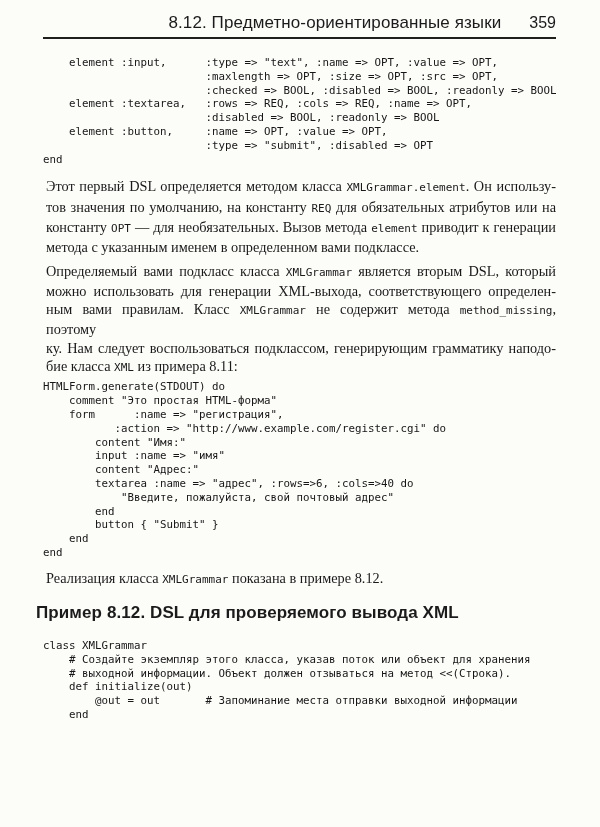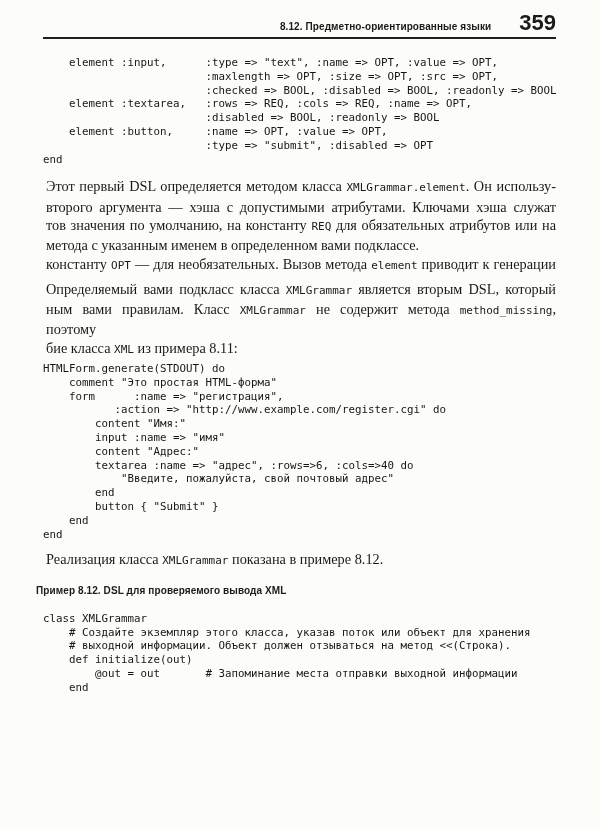--- a/index.html
+++ b/index.html
@@ -16,25 +16,25 @@
   }
   
   .hdr{
     display:flex;justify-content:flex-end;align-items:baseline;gap:28px;
     padding:13px 0 4px 0;
     margin-left:-3px;
     border-bottom:2.5px solid #1f1f1d;
   }
   .hdr-title{
     font-family:"Liberation Sans",sans-serif;
-    font-weight:bold;font-size:10px;letter-spacing:.1px;
+    font-weight:normal;font-size:17px;letter-spacing:.1px;
   }
   .hdr-page{
     font-family:"Liberation Sans",sans-serif;
-    font-weight:bold;font-size:22px;line-height:20px;
+    font-weight:normal;font-size:16px;line-height:20px;
   }
   
   .code-block{
     font-family:"DejaVu Sans Mono",monospace;
     font-size:10.8px;line-height:13.8px;
     color:#161616;
     margin:0 0 0 -3px;
     white-space:pre;
   }
   .code-line{white-space:pre;}
@@ -47,43 +47,44 @@
   [data-name="code-block-grammar-definition"]{margin-top:17px;}
   [data-name="paragraph-dsl-element"]{margin-top:11px;}
   [data-name="paragraph-subclass"]{margin-top:5px;}
   [data-name="code-block-htmlform"]{margin-top:3px;}
   [data-name="paragraph-implementation"]{margin-top:9px;}
   [data-name="example-caption"]{margin-top:14px;margin-left:-10px;}
   [data-name="code-block-xmlgrammar-class"]{margin-top:16px;}
   
   .caption{
     font-family:"Liberation Sans",sans-serif;
-    font-size:10px;font-weight:bold;letter-spacing:.1px;
+    font-size:17px;font-weight:bold;letter-spacing:.1px;
   }
 </style>
 </head>
 <body>
 
 <div class="page" data-name="book-page">
   <div class="hdr" data-name="page-header">
     <span class="hdr-title" data-name="section-title">8.12. Предметно-ориентированные языки</span>
     <span class="hdr-page" data-name="page-number">359</span>
   </div>
   <div data-name="page-body">
       <pre class="code-block" data-name="code-block-grammar-definition"><div class="code-line" data-name="code-line">    element :input,      :type =&gt; "text", :name =&gt; OPT, :value =&gt; OPT,</div><div class="code-line" data-name="code-line">                         :maxlength =&gt; OPT, :size =&gt; OPT, :src =&gt; OPT,</div><div class="code-line" data-name="code-line">                         :checked =&gt; BOOL, :disabled =&gt; BOOL, :readonly =&gt; BOOL</div><div class="code-line" data-name="code-line">    element :textarea,   :rows =&gt; REQ, :cols =&gt; REQ, :name =&gt; OPT,</div><div class="code-line" data-name="code-line">                         :disabled =&gt; BOOL, :readonly =&gt; BOOL</div><div class="code-line" data-name="code-line">    element :button,     :name =&gt; OPT, :value =&gt; OPT,</div><div class="code-line" data-name="code-line">                         :type =&gt; "submit", :disabled =&gt; OPT</div><div class="code-line" data-name="code-line">end</div></pre>
       <div class="para" data-name="paragraph-dsl-element">
         <div class="pline" data-name="text-line"><span class="tx" data-name="text-run">Этот первый DSL определяется методом класса </span><span class="ci" data-name="inline-code">XMLGrammar.element</span><span class="tx" data-name="text-run">. Он использу-</span></div>
-        <div class="pline" data-name="text-line"><span class="tx" data-name="text-run">второго аргумента — хэша с допустимыми атрибутами. Ключами хэша служат</span></div>
         <div class="pline" data-name="text-line"><span class="tx" data-name="text-run">тов значения по умолчанию, на константу </span><span class="ci" data-name="inline-code">REQ</span><span class="tx" data-name="text-run"> для обязательных атрибутов или на</span></div>
+        <div class="pline" data-name="text-line"><span class="tx" data-name="text-run">константу </span><span class="ci" data-name="inline-code">OPT</span><span class="tx" data-name="text-run"> — для необязательных. Вызов метода </span><span class="ci" data-name="inline-code">element</span><span class="tx" data-name="text-run"> приводит к генерации</span></div>
         <div class="pline last" data-name="text-line"><span class="tx" data-name="text-run">метода с указанным именем в определенном вами подклассе.</span></div>
-        <div class="pline" data-name="text-line"><span class="tx" data-name="text-run">константу </span><span class="ci" data-name="inline-code">OPT</span><span class="tx" data-name="text-run"> — для необязательных. Вызов метода </span><span class="ci" data-name="inline-code">element</span><span class="tx" data-name="text-run"> приводит к генерации</span></div>
       </div>
       <div class="para" data-name="paragraph-subclass">
         <div class="pline" data-name="text-line"><span class="tx" data-name="text-run">Определяемый вами подкласс класса </span><span class="ci" data-name="inline-code">XMLGrammar</span><span class="tx" data-name="text-run"> является вторым DSL, который</span></div>
+        <div class="pline" data-name="text-line"><span class="tx" data-name="text-run">можно использовать для генерации XML-выхода, соответствующего определен-</span></div>
         <div class="pline" data-name="text-line"><span class="tx" data-name="text-run">ным вами правилам. Класс </span><span class="ci" data-name="inline-code">XMLGrammar</span><span class="tx" data-name="text-run"> не содержит метода </span><span class="ci" data-name="inline-code">method_missing</span><span class="tx" data-name="text-run">, поэтому</span></div>
+        <div class="pline" data-name="text-line"><span class="tx" data-name="text-run">ку. Нам следует воспользоваться подклассом, генерирующим грамматику наподо-</span></div>
         <div class="pline last" data-name="text-line"><span class="tx" data-name="text-run">бие класса </span><span class="ci" data-name="inline-code">XML</span><span class="tx" data-name="text-run"> из примера 8.11:</span></div>
       </div>
       <pre class="code-block" data-name="code-block-htmlform"><div class="code-line" data-name="code-line">HTMLForm.generate(STDOUT) do</div><div class="code-line" data-name="code-line">    comment "Это простая HTML-форма"</div><div class="code-line" data-name="code-line">    form      :name =&gt; "регистрация",</div><div class="code-line" data-name="code-line">           :action =&gt; "http://www.example.com/register.cgi" do</div><div class="code-line" data-name="code-line">        content "Имя:"</div><div class="code-line" data-name="code-line">        input :name =&gt; "имя"</div><div class="code-line" data-name="code-line">        content "Адрес:"</div><div class="code-line" data-name="code-line">        textarea :name =&gt; "адрес", :rows=&gt;6, :cols=&gt;40 do</div><div class="code-line" data-name="code-line">            "Введите, пожалуйста, свой почтовый адрес"</div><div class="code-line" data-name="code-line">        end</div><div class="code-line" data-name="code-line">        button { "Submit" }</div><div class="code-line" data-name="code-line">    end</div><div class="code-line" data-name="code-line">end</div></pre>
       <div class="para" data-name="paragraph-implementation">
         <div class="pline last" data-name="text-line"><span class="tx" data-name="text-run">Реализация класса </span><span class="ci" data-name="inline-code">XMLGrammar</span><span class="tx" data-name="text-run"> показана в примере 8.12.</span></div>
       </div>
       <div class="caption" data-name="example-caption"><span class="cap-label" data-name="example-caption-label">Пример 8.12.</span><span class="cap-text" data-name="example-caption-text"> DSL для проверяемого вывода XML</span></div>
       <pre class="code-block" data-name="code-block-xmlgrammar-class"><div class="code-line" data-name="code-line">class XMLGrammar</div><div class="code-line" data-name="code-line">    # Создайте экземпляр этого класса, указав поток или объект для хранения</div><div class="code-line" data-name="code-line">    # выходной информации. Объект должен отзываться на метод &lt;&lt;(Строка).</div><div class="code-line" data-name="code-line">    def initialize(out)</div><div class="code-line" data-name="code-line">        @out = out       # Запоминание места отправки выходной информации</div><div class="code-line" data-name="code-line">    end</div></pre>
     </div>
 </div>

